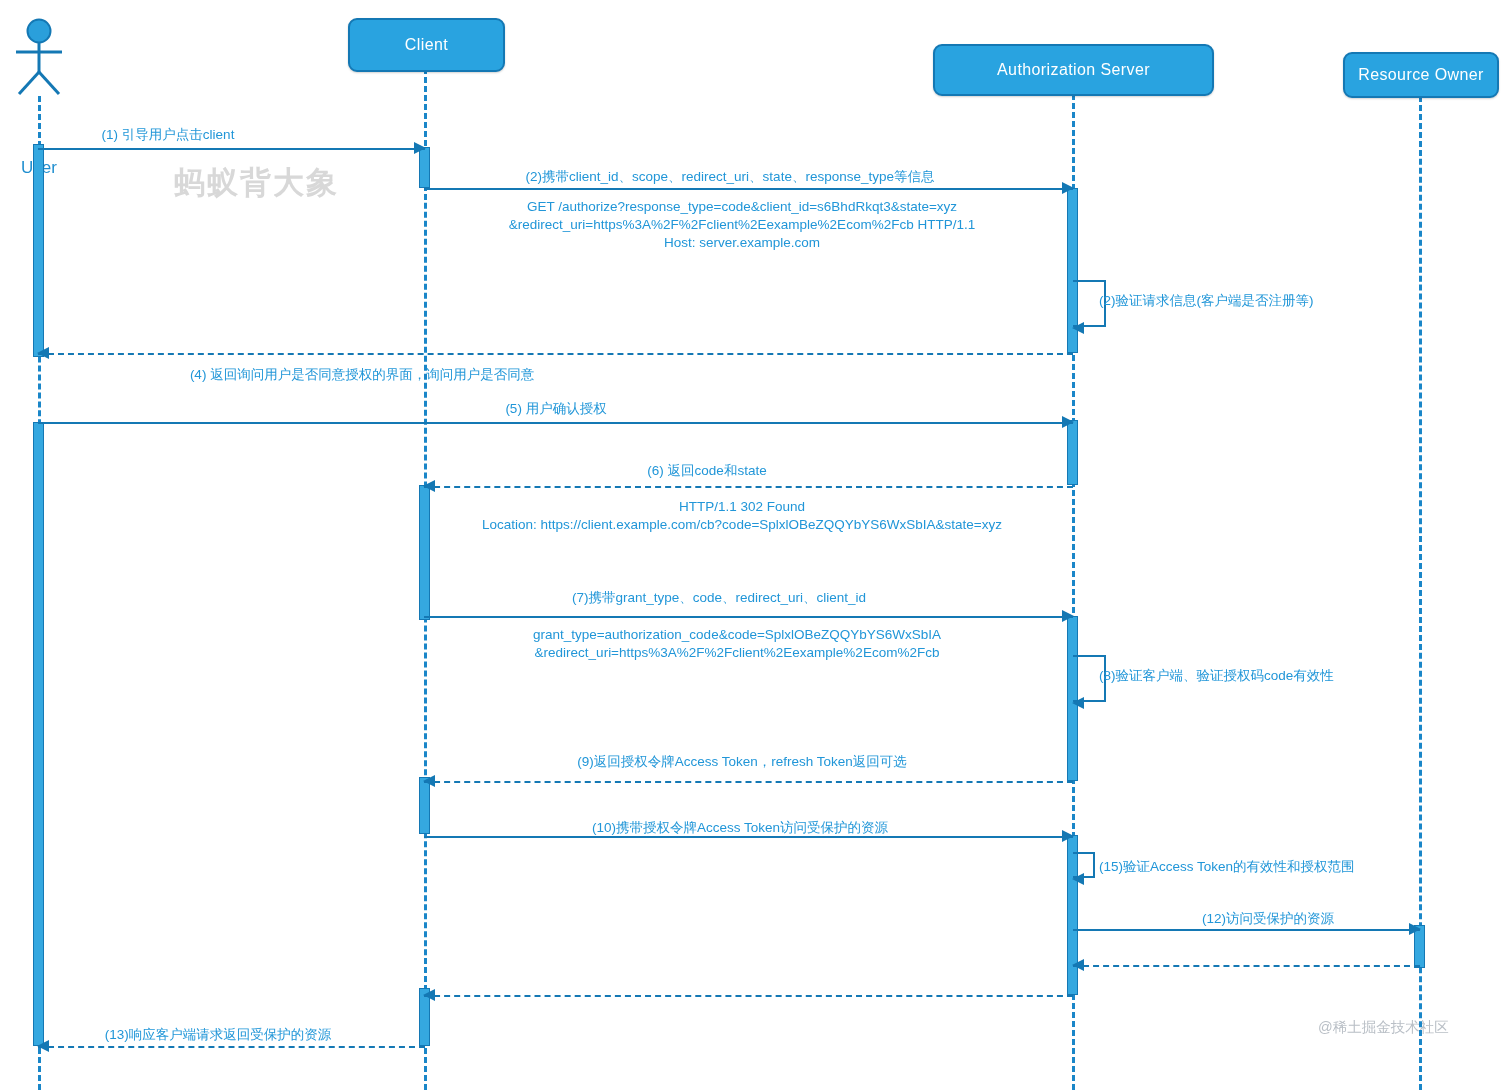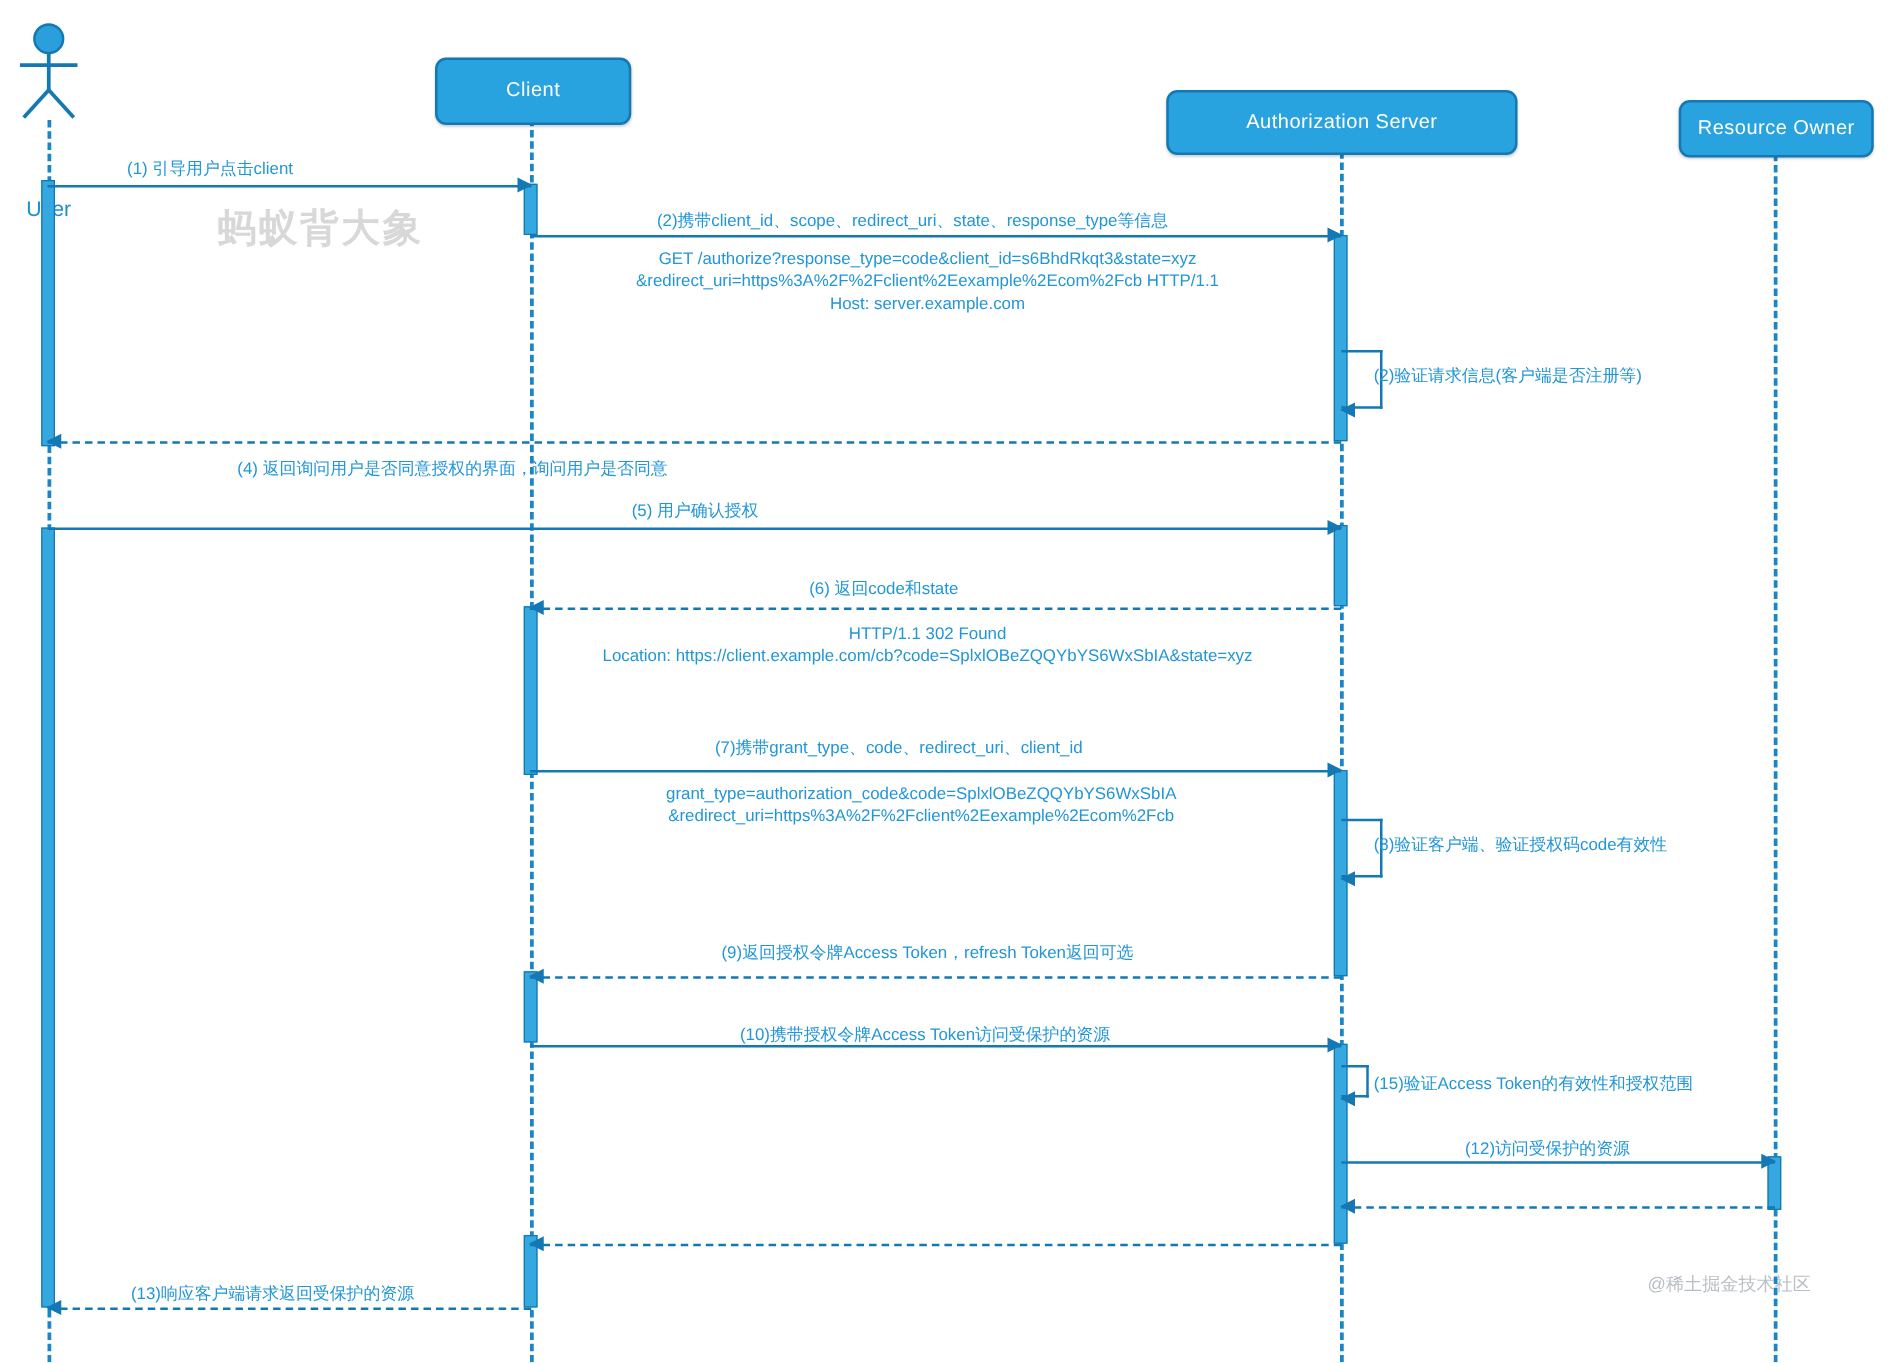--- a/index.html
+++ b/index.html
@@ -12,21 +12,20 @@
     position:absolute;
     background:#29a3e0;
     border:2px solid #1478b4;
     border-radius:9px;
     color:#ffffff;
     display:flex;align-items:center;justify-content:center;
     font-size:16px;
     letter-spacing:.4px;
     box-shadow:0 1px 2px rgba(0,0,0,.18);
     white-space:nowrap;
-    margin-top:28px;
   }
   
   .lifeline{
     position:absolute;
     width:0;
     border-left:3px dashed #1a86c8;
   }
   
   .act{
     position:absolute;
@@ -238,21 +237,21 @@
   <div class="selfmsg" style="left:1073px;top:852px;width:22px;height:26px;">
     <div class="bar"></div>
       <div class="head"></div>
   </div>
   <div class="selflabel" style="left:1099px;top:858px;">(15)验证Access Token的有效性和授权范围</div>
 
   <div class="msg right" style="left:1073px;top:929px;width:347px;">
     <div class="line"></div>
       <div class="head"></div>
   </div>
-  <div class="mlabel" style="left:1238px;top:910px;">(12)访问受保护的资源</div>
+  <div class="mlabel" style="left:1268px;top:910px;">(12)访问受保护的资源</div>
 
   <div class="msg left dashed" style="left:1073px;top:965px;width:347px;">
     <div class="line"></div>
       <div class="head"></div>
   </div>
 
   <div class="msg left dashed" style="left:424px;top:995px;width:649px;">
     <div class="line"></div>
       <div class="head"></div>
   </div>

